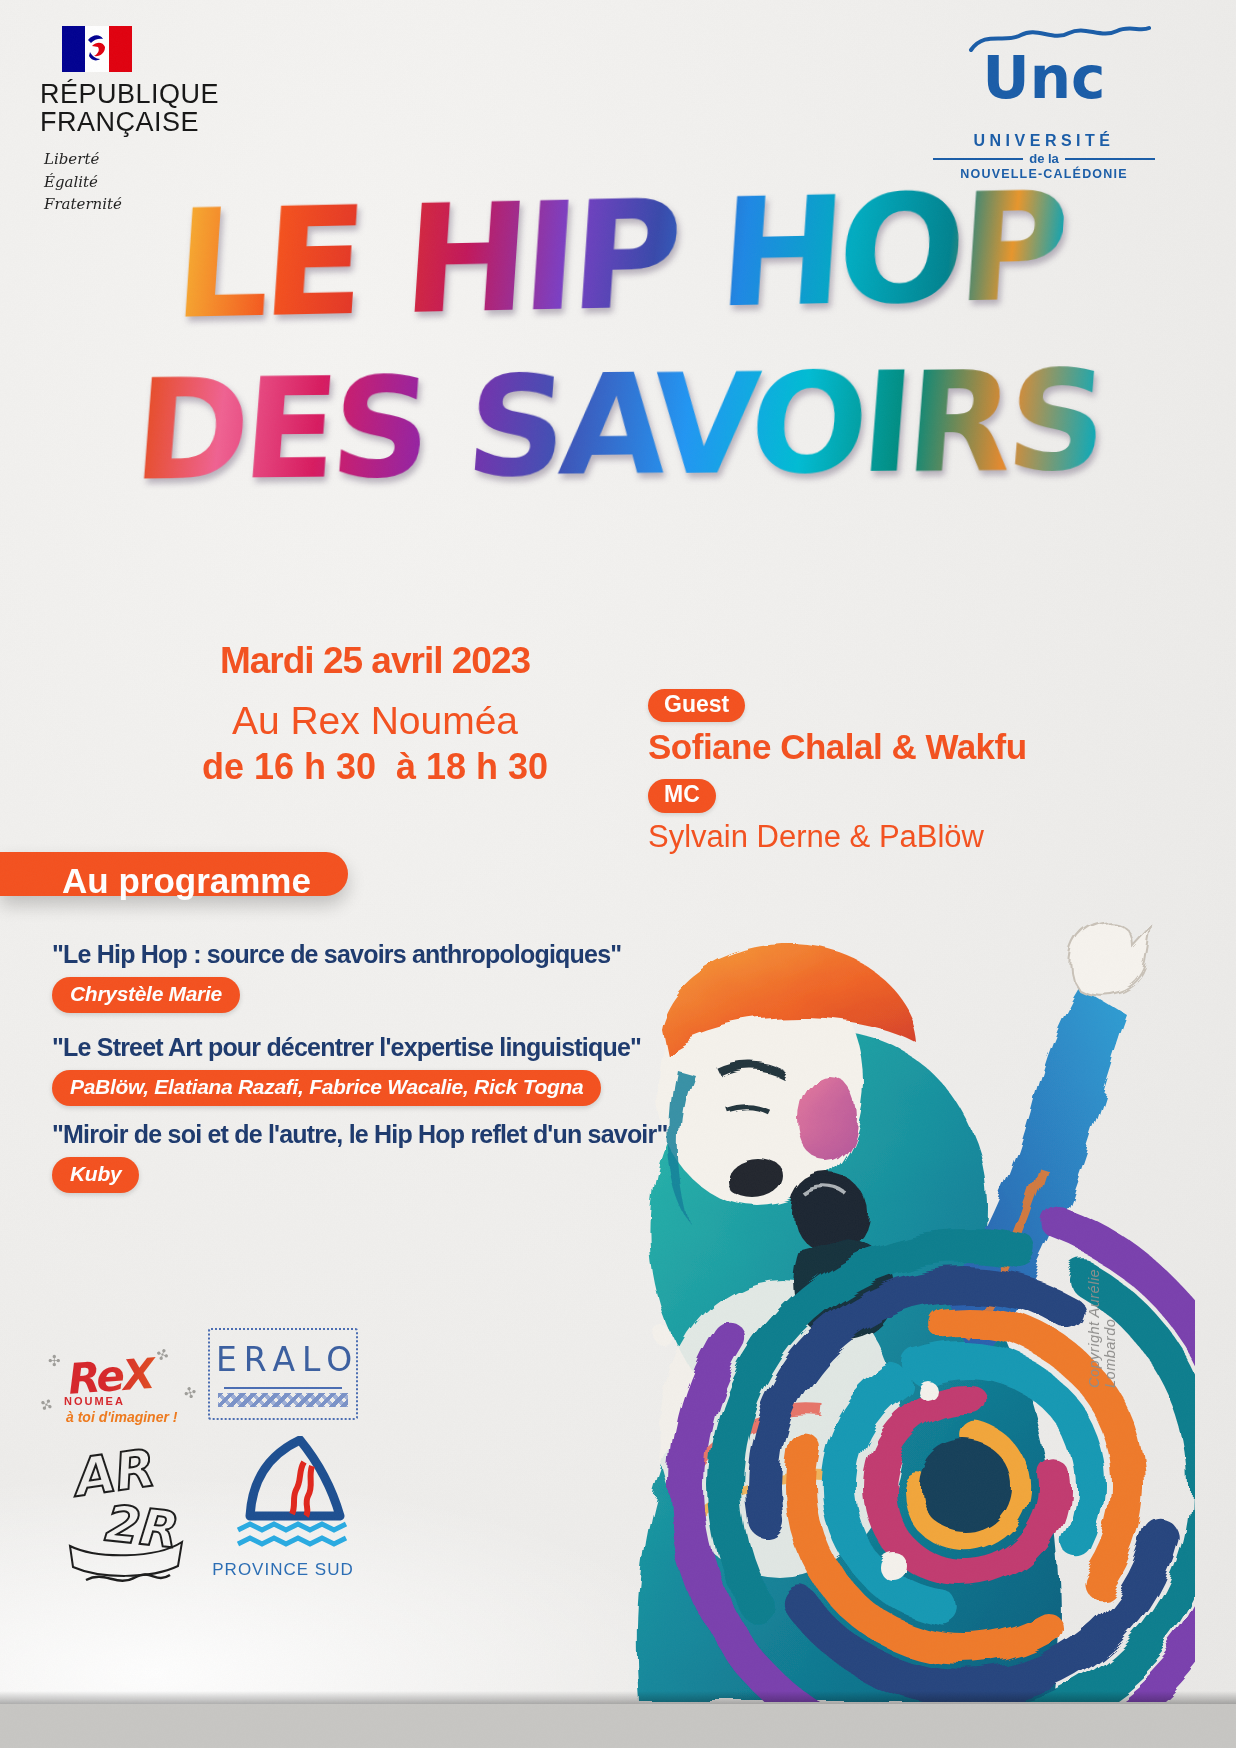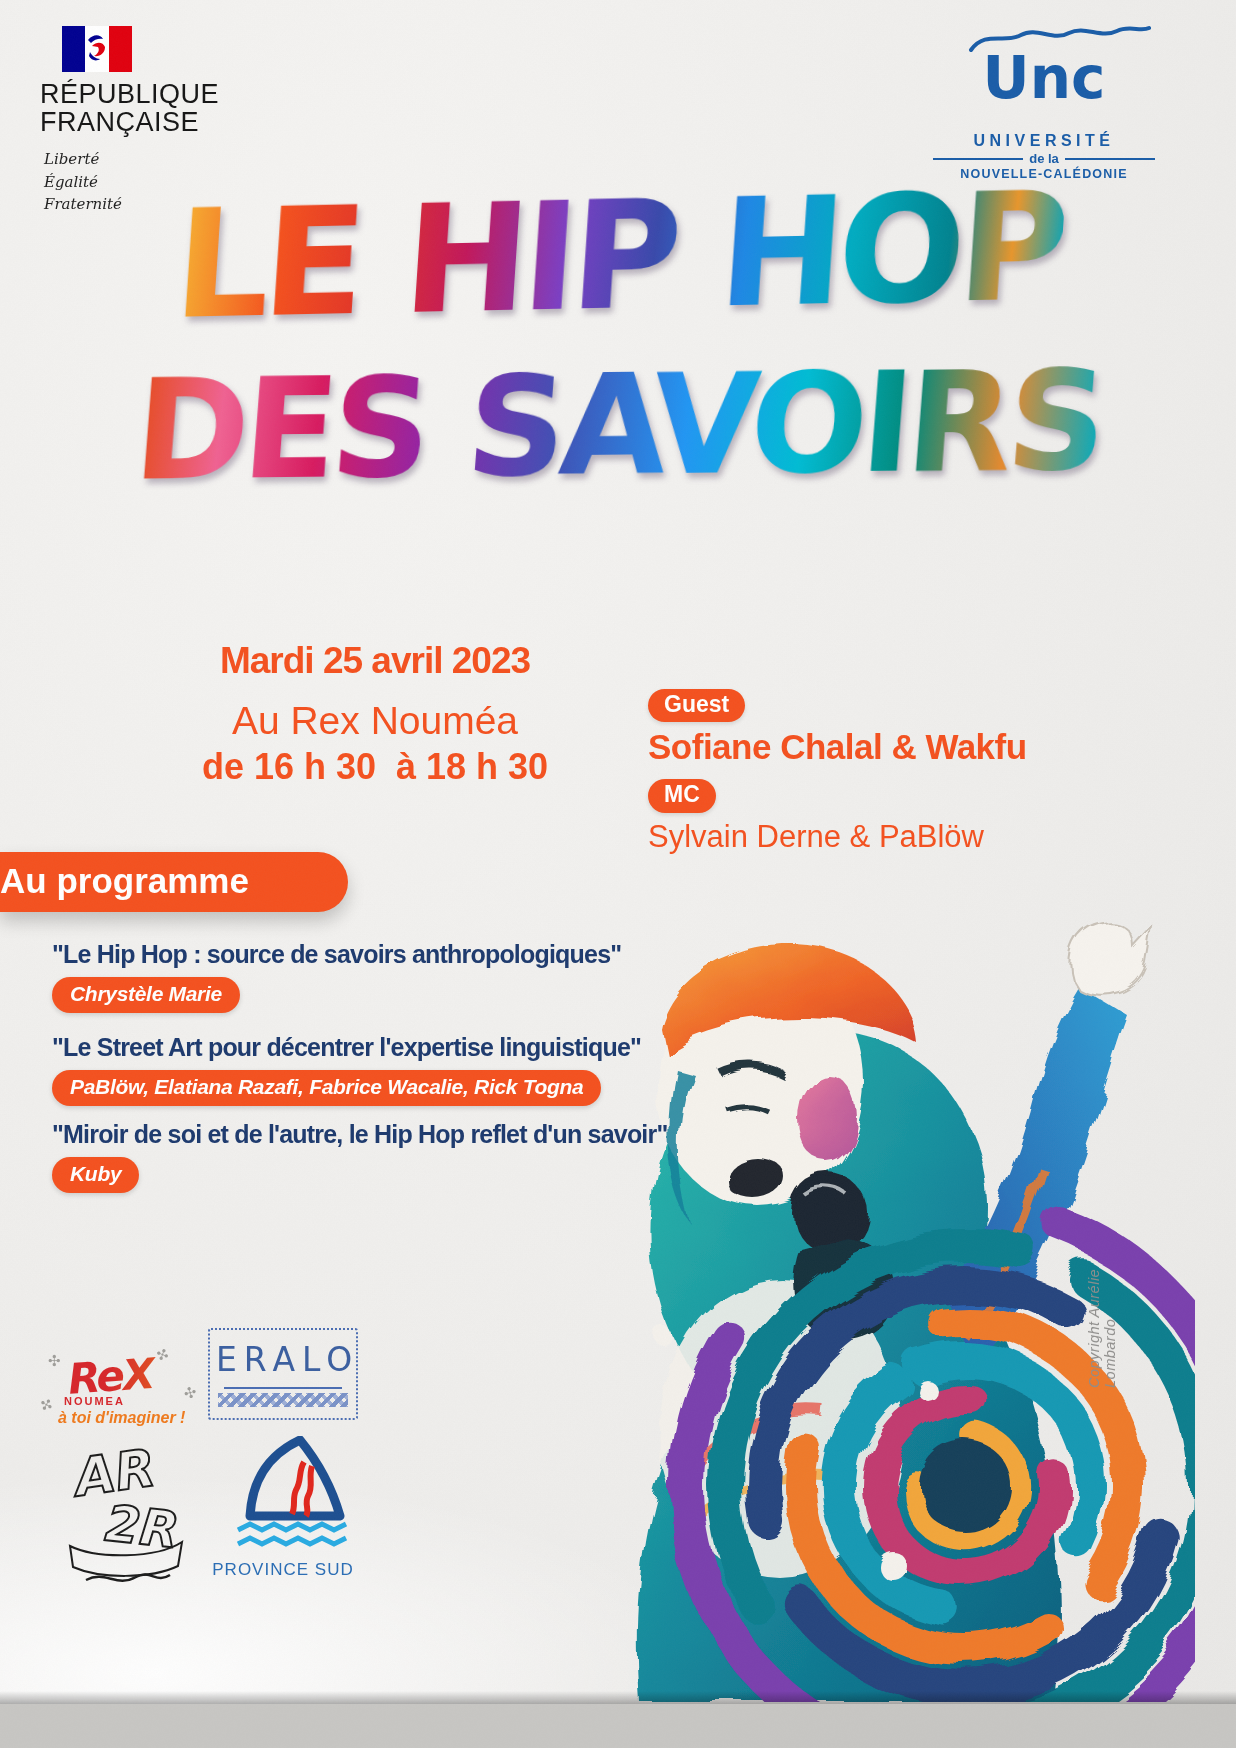--- a/index.html
+++ b/index.html
@@ -35,39 +35,39 @@
   .date-block{position:absolute;left:150px;top:640px;width:450px;text-align:center;z-index:3;color:#F4511F;}
   .ev-date{font-weight:bold;font-size:37px;letter-spacing:-1px;}
   .ev-venue{font-size:39px;font-weight:400;margin-top:17px;}
   .ev-time{font-size:36px;font-weight:bold;margin-top:3px;white-space:pre;}
   .guest-block{position:absolute;left:648px;top:641px;z-index:3;margin-top:48px;}
   .pill{display:inline-block;background:#F4511F;color:#fff;font-weight:bold;border-radius:20px;
         padding:3px 16px 5px;font-size:23px;line-height:1.1;box-shadow:0 2px 4px rgba(0,0,0,.12);}
   .ev-guest{color:#F4511F;font-weight:bold;font-size:35px;letter-spacing:-.5px;margin:5px 0 12px;}
   .ev-mc{color:#F4511F;font-weight:400;font-size:31px;margin-top:6px;}
   
-  .banner{position:absolute;left:0;top:852px;width:348px;height:60px;background:#F4511F;
+  .banner{position:absolute;left:0;top:852px;width:348px;height:44px;background:#F4511F;
           border-radius:0 30px 30px 0;z-index:3;box-shadow:0 9px 18px rgba(0,0,0,.20);
-          color:#fff;font-weight:bold;font-size:35px;line-height:58px;box-sizing:border-box;}
+          color:#fff;font-weight:bold;font-size:35px;line-height:58px;padding-left:62px;box-sizing:border-box;}
   .prog{position:absolute;left:52px;z-index:3;}
   .prog-title{color:#1D3A6E;font-weight:bold;font-size:25px;letter-spacing:-.8px;}
   .prog-pill{display:inline-block;background:#F4511F;color:#fff;font-weight:bold;font-style:italic;
              font-size:21px;letter-spacing:-.3px;border-radius:18px;padding:5px 18px 7px;margin-top:8px;
              box-shadow:0 2px 5px rgba(0,0,0,.15);}
   .p1{top:940px;} .p2{top:1033px;} .p3{top:1120px;}
   
   .rex{position:absolute;left:46px;top:1350px;width:160px;height:118px;z-index:3;}
   .rex-star{position:absolute;color:#9f9e9a;font-size:15px;}
   .rex-word{font-family:"DejaVu Sans",sans-serif;font-weight:bold;font-style:italic;font-size:42px;
             letter-spacing:-2px;transform:rotate(-4deg);
             background-image:linear-gradient(100deg,#d7262b 30%,#e8701a 90%);
             -webkit-background-clip:text;background-clip:text;color:transparent;-webkit-text-fill-color:transparent;
             margin-left:22px;}
   .rex-city{color:#d7262b;font-weight:bold;font-size:11px;letter-spacing:2px;margin:-4px 0 2px 18px;}
-  .rex-tag{color:#ef7a1d;font-weight:bold;font-style:italic;font-size:16px;margin-left:12px;}
+  .rex-tag{color:#ef7a1d;font-weight:bold;font-style:italic;font-size:14px;margin-left:20px;}
   .eralo{position:absolute;left:208px;top:1328px;width:150px;height:92px;z-index:3;box-sizing:border-box;
          border:2px dotted #4a6db3;border-radius:3px;padding:10px 6px 6px;text-align:center;}
   .eralo-word{color:#3b5fa0;font-size:33px;letter-spacing:7px;font-family:"DejaVu Sans",sans-serif;}
   .eralo-rule{height:2px;background:#4a6db3;margin:8px 8px 4px;}
   .eralo-tapa{height:14px;margin:0 2px;
       background:repeating-linear-gradient(135deg,#5d7cc0 0 4px,transparent 4px 8px),
                  repeating-linear-gradient(45deg,#8aa0d2 0 4px,transparent 4px 8px);opacity:.8;}
   .ar2r{position:absolute;left:56px;top:1438px;width:145px;height:152px;z-index:3;}
   .psud{position:absolute;left:203px;top:1436px;width:160px;height:140px;z-index:3;text-align:center;}
   .psud-word{color:#2a6db5;font-size:17px;letter-spacing:1px;margin-top:2px;font-weight:400;}

